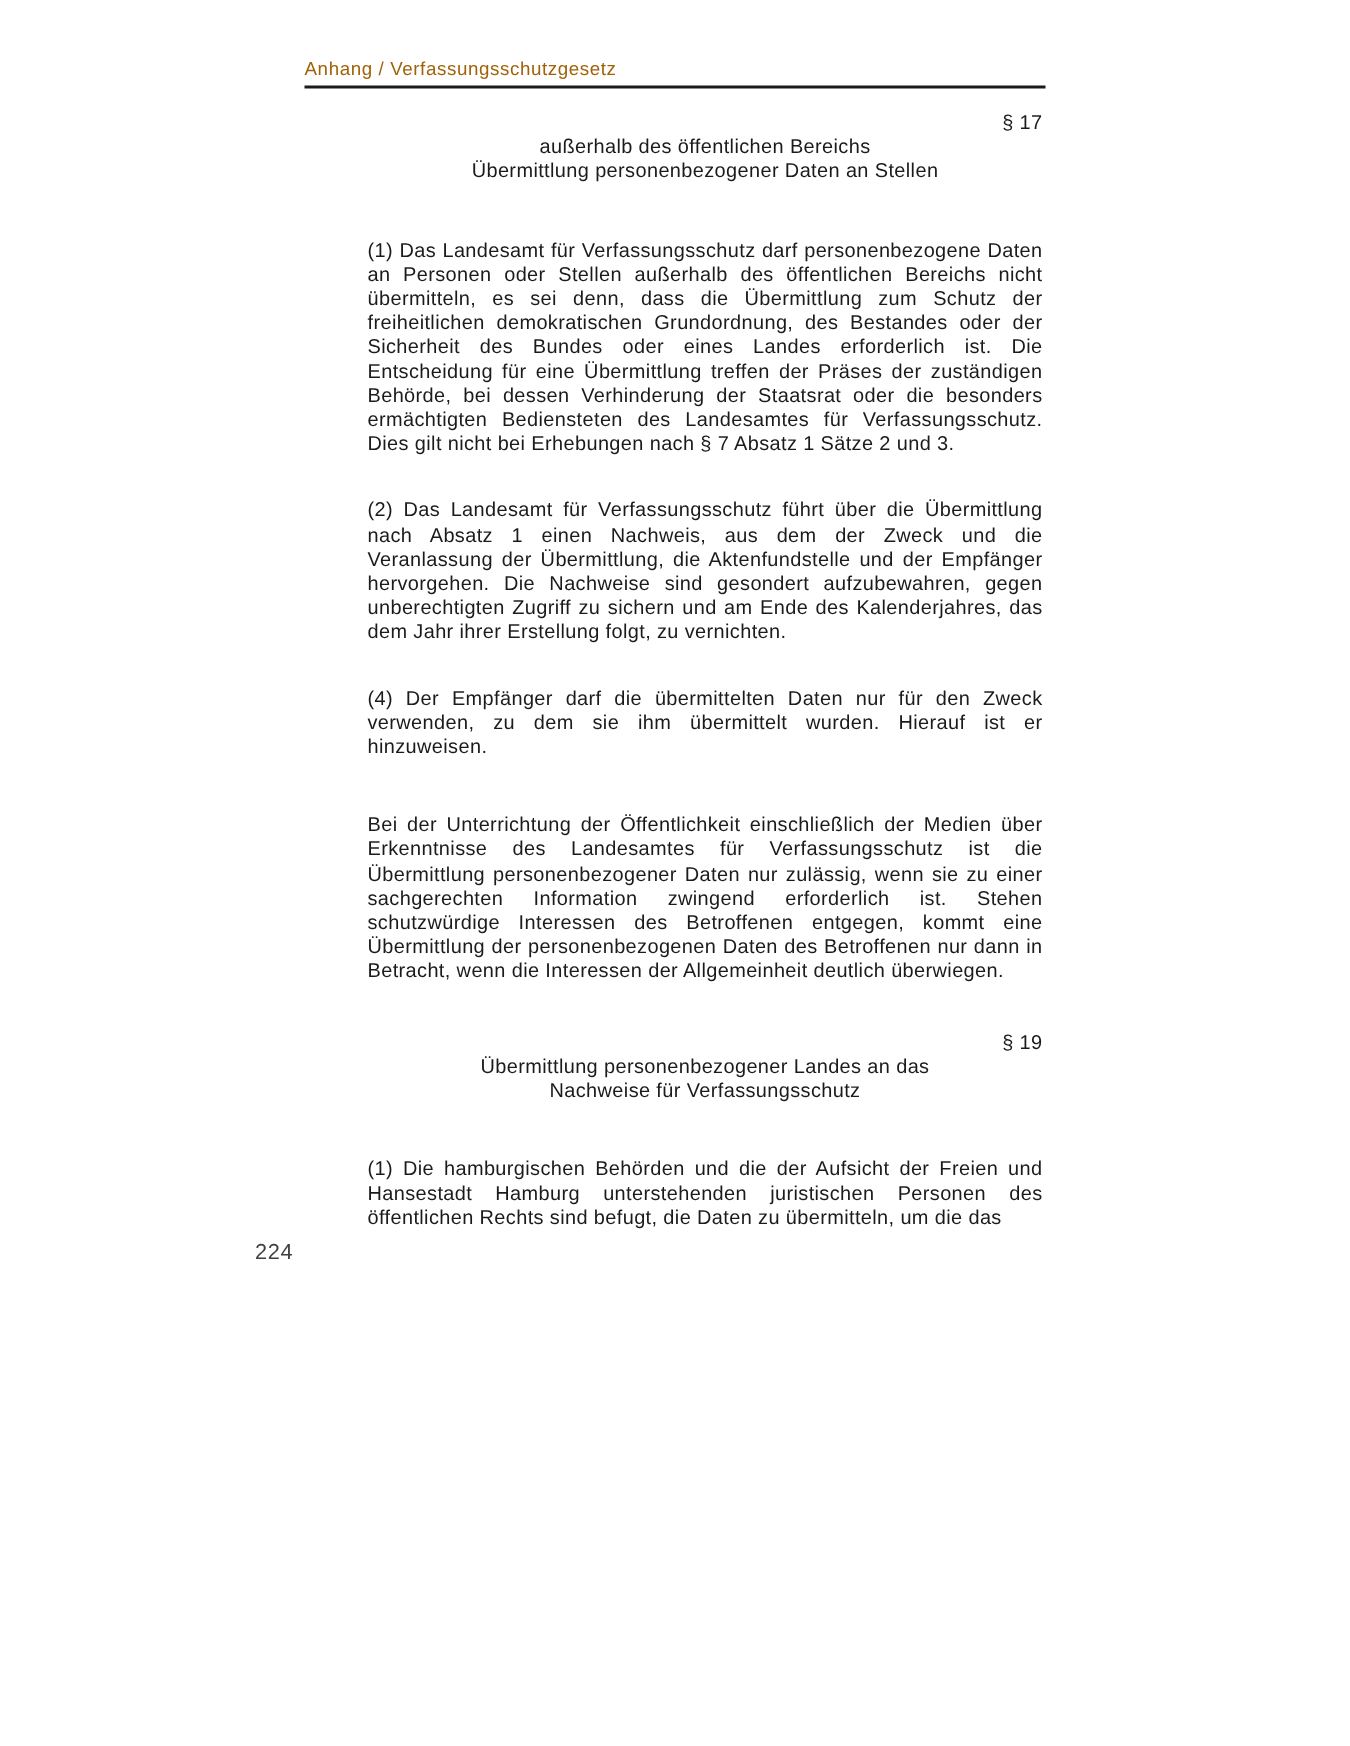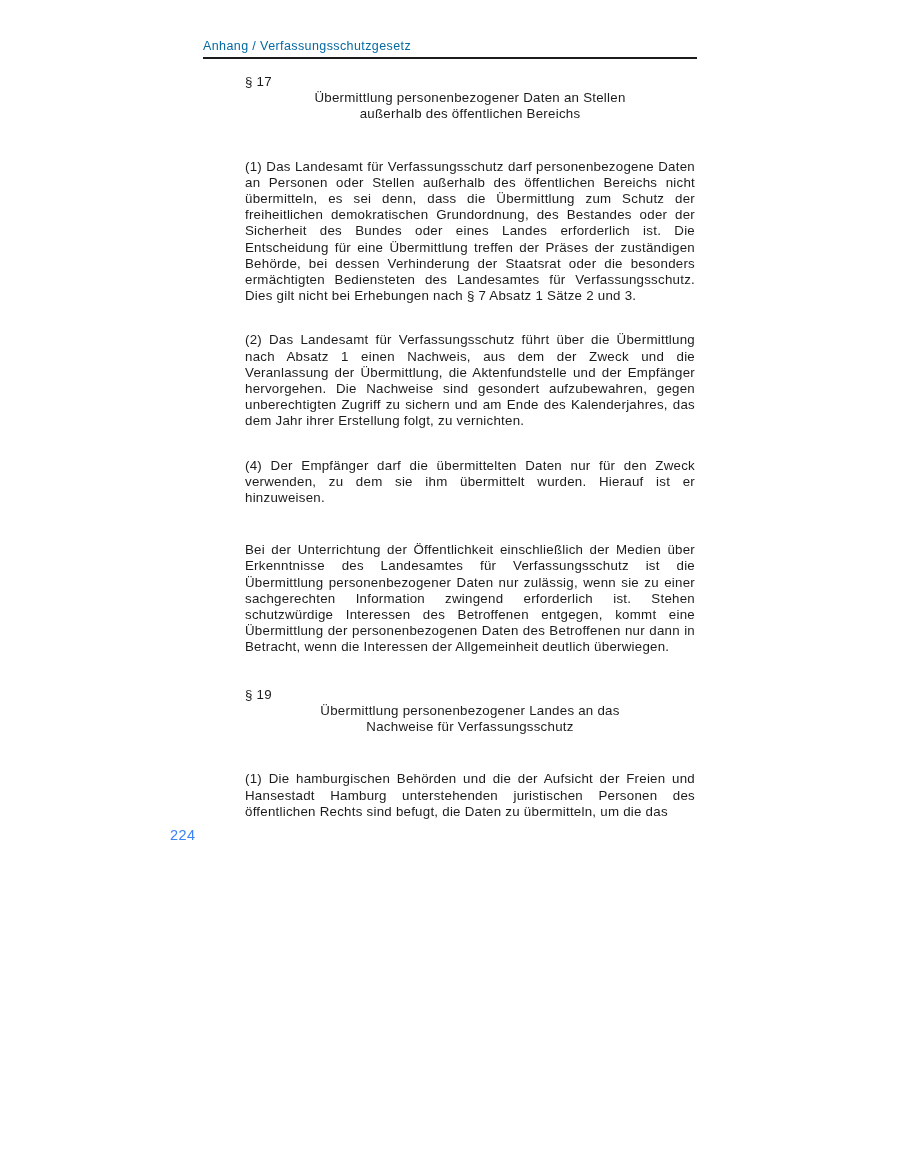--- a/index.html
+++ b/index.html
@@ -15,21 +15,21 @@
     font-family: "Liberation Sans", sans-serif;
     color: #1b1b1b;
     overflow: hidden;
   }
   .running-header {
     position: absolute;
     left: 203px;
     top: 39px;
     font-size: 12.5px;
     letter-spacing: 0.4px;
-    color: #0369a1;
+    color: #a16207;
     white-space: nowrap;
   }
   .header-rule {
     position: absolute;
     left: 203px;
     top: 57px;
     width: 494px;
     height: 1.5px;
     background: #1b1b1b;
   }
@@ -42,59 +42,59 @@
     line-height: 16.2px;
     letter-spacing: 0.25px;
   }
   .section-heading {
     text-align: center;
   }
   .section:not(:first-child) .section-heading {
     margin-top: 31px;
   }
   .section-number {
-    text-align: left;
+    text-align: right;
   }
   .section-title-line {
     text-align: center;
   }
   .para {
     margin-top: 28px;
     text-align: justify;
     hyphens: auto;
     -webkit-hyphens: auto;
   }
   .para.first {
     margin-top: 36px;
   }
   .page-number {
     position: absolute;
     left: 170px;
     top: 827px;
     font-size: 14.5px;
     letter-spacing: 0.4px;
-    color: #3b82f6;
+    color: #404040;
   }
 </style>
 </head>
 <body>
 
 <div class="page">
 
   <div class="running-header">Anhang / Verfassungsschutzgesetz</div>
 
   <div class="header-rule"></div>
 
   <div class="content">
 
     <div class="section">
       <div class="section-heading">
         <div class="section-number">§ 17</div>
+        <div class="section-title-line">außerhalb des öffentlichen Bereichs</div>
         <div class="section-title-line">Übermittlung personenbezogener Daten an Stellen</div>
-        <div class="section-title-line">außerhalb des öffentlichen Bereichs</div>
       </div>
       <p class="para first">(1) Das Landesamt für Verfassungsschutz darf personenbezogene Daten an Personen oder Stellen außerhalb des öffentlichen Bereichs nicht übermitteln, es sei denn, dass die Übermittlung zum Schutz der freiheitlichen demokratischen Grundordnung, des Bestandes oder der Sicherheit des Bundes oder eines Landes erforderlich ist. Die Entscheidung für eine Übermittlung treffen der Präses der zuständigen Behörde, bei dessen Verhinderung der Staatsrat oder die besonders ermächtigten Bediensteten des Landesamtes für Verfassungsschutz. Dies gilt nicht bei Erhebungen nach § 7 Absatz 1 Sätze 2 und 3.</p>
       <p class="para">(2) Das Landesamt für Verfassungsschutz führt über die Übermittlung nach Absatz 1 einen Nachweis, aus dem der Zweck und die Veranlassung der Übermittlung, die Aktenfundstelle und der Empfänger hervorgehen. Die Nachweise sind gesondert aufzubewahren, gegen unberechtigten Zugriff zu sichern und am Ende des Kalenderjahres, das dem Jahr ihrer Erstellung folgt, zu vernichten.</p>
       <p class="para">(4) Der Empfänger darf die übermittelten Daten nur für den Zweck verwenden, zu dem sie ihm übermittelt wurden. Hierauf ist er hinzuweisen.</p>
     </div>
 
     <div class="section">
       <p class="para first">Bei der Unterrichtung der Öffentlichkeit einschließlich der Medien über Erkenntnisse des Landesamtes für Verfassungsschutz ist die Übermittlung personenbezogener Daten nur zulässig, wenn sie zu einer sachgerechten Information zwingend erforderlich ist. Stehen schutzwürdige Interessen des Betroffenen entgegen, kommt eine Übermittlung der personenbezogenen Daten des Betroffenen nur dann in Betracht, wenn die Interessen der Allgemeinheit deutlich überwiegen.</p>
     </div>
 

